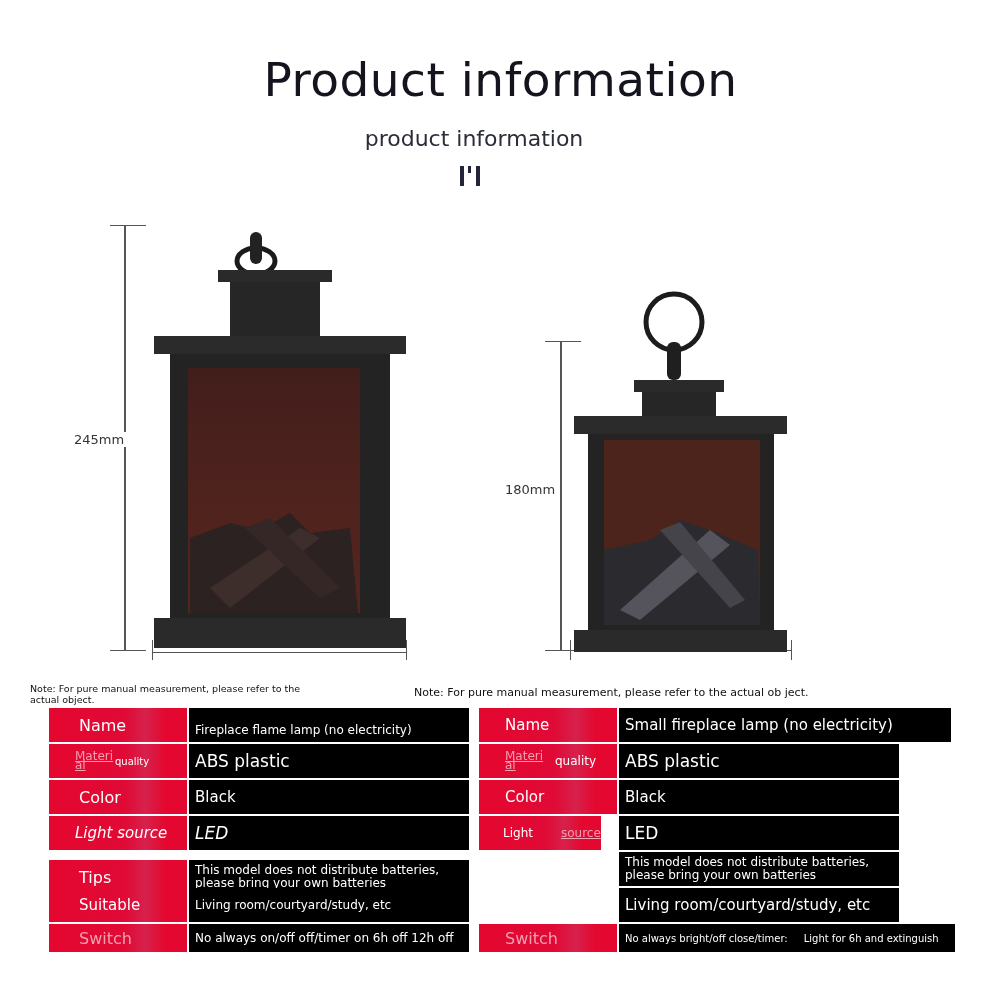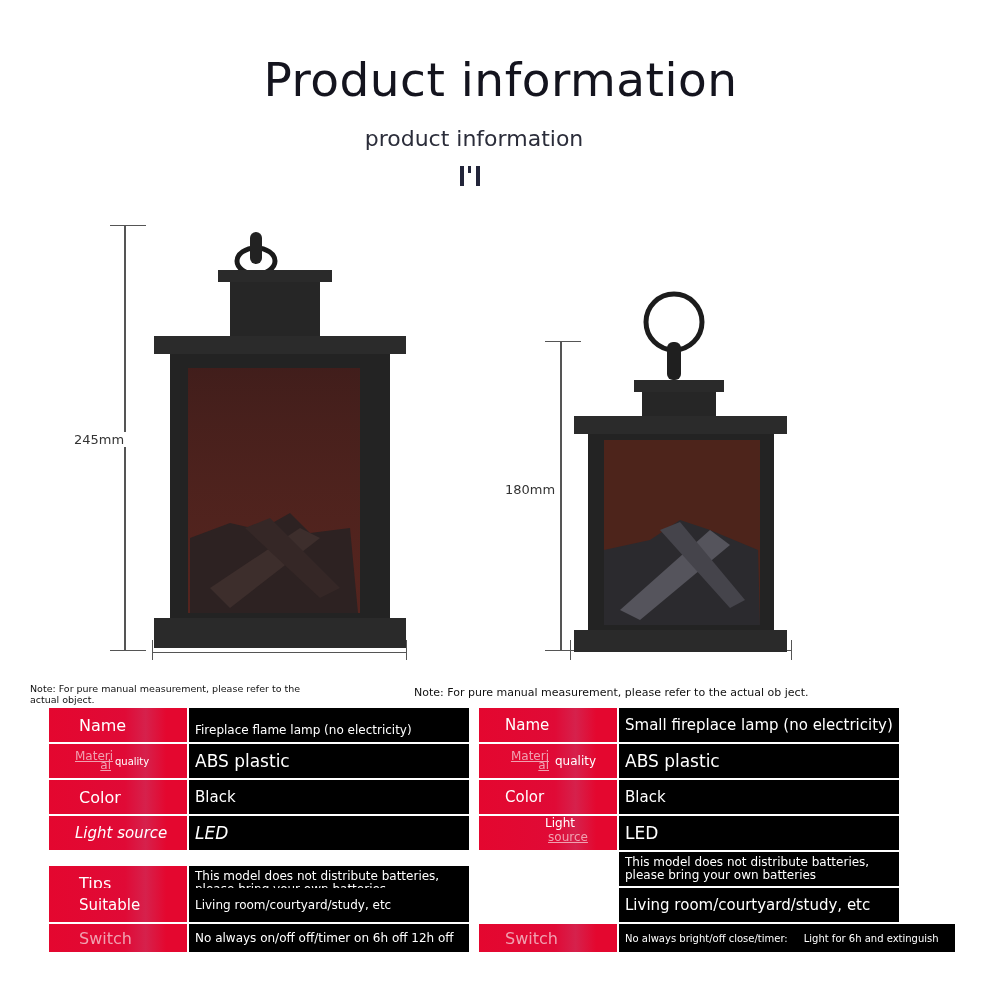--- a/index.html
+++ b/index.html
@@ -9,21 +9,21 @@
   .subtitle { left:0; width:948px; top:126px; text-align:center; font-size:22px; color:#2b2d3a; }
   .logo-mark { left:460px; top:166px; width:30px; height:22px; }
   .logo-mark span { position:absolute; background:#22253a; }
 
   .dim-line { background:#555; }
   .dim-label { font-size:13px; color:#333; }
 
   .note { font-size:9.5px; color:#111; line-height:11px; }
   .note-r { font-size:11px; color:#111; }
   .spec-row { position:absolute; left:0; height:34px; }
-  .spec-label { position:absolute; left:0; top:0; height:34px; background:linear-gradient(90deg,#e4072f 0%, #e00a36 55%, #d6214c 70%, #e4072f 85%); color:#fff; display:flex; align-items:center; box-sizing:border-box; padding-left:30px; font-size:16px;text-align:right; }
+  .spec-label { position:absolute; left:0; top:0; height:34px; background:linear-gradient(90deg,#e4072f 0%, #e00a36 55%, #d6214c 70%, #e4072f 85%); color:#fff; display:flex; align-items:center; box-sizing:border-box; padding-left:30px; font-size:16px; }
   .spec-value { position:absolute; top:0; height:34px; background:#000; color:#fff; display:flex; align-items:center; box-sizing:border-box; padding-left:6px; font-size:15px; line-height:13px; overflow:hidden; white-space:nowrap; }
   .spec-value.small { font-size:12px; white-space:normal; }
   .faded { color:#f0a0b0; }
   .tiny { font-size:12px;text-decoration:underline; }
 </style>
 </head>
 <body>
 
 <div class="abs title">Product information</div>
 <div class="abs subtitle">product information</div>
@@ -114,54 +114,54 @@
     <div class="spec-value" style="left:140px;width:280px;font-size:17px;">ABS plastic</div>
   </div>
   <div class="spec-row" style="top:72px;width:420px;">
     <div class="spec-label" style="width:138px;">Color</div>
     <div class="spec-value" style="left:140px;width:280px;">Black</div>
   </div>
   <div class="spec-row" style="top:108px;width:420px;font-style:italic;">
     <div class="spec-label" style="width:138px;font-size:15px;padding-left:26px;">Light source</div>
     <div class="spec-value" style="left:140px;width:280px;font-size:17px;">LED</div>
   </div>
-  <div class="spec-row" style="top:158px;width:420px;">
+  <div class="spec-row" style="top:152px;width:420px;">
     <div class="spec-label" style="width:138px;">Tips</div>
     <div class="spec-value small" style="left:140px;width:280px;">This model does not distribute batteries, please bring your own batteries</div>
   </div>
   <div class="spec-row" style="top:180px;width:420px;">
     <div class="spec-label" style="width:138px;font-size:15px;">Suitable</div>
     <div class="spec-value small" style="left:140px;width:280px;">Living room/courtyard/study, etc</div>
   </div>
   <div class="spec-row" style="top:216px;width:420px;height:28px;">
     <div class="spec-label faded" style="width:138px;height:28px;">Switch</div>
     <div class="spec-value" style="left:140px;width:280px;height:28px;font-size:12px;">No always on/off off/timer on 6h off 12h off</div>
   </div>
 </div>
 
 <div class="abs" style="left:479px;top:708px;width:420px;height:245px;">
   <div class="spec-row" style="top:0;width:420px;">
     <div class="spec-label" style="width:138px;font-size:15px;padding-left:26px;">Name</div>
-    <div class="spec-value" style="left:140px;width:280px;">Small fireplace lamp (no electricity)</div>
+    <div class="spec-value" style="left:140px;width:332px;">Small fireplace lamp (no electricity)</div>
   </div>
   <div class="spec-row" style="top:36px;width:420px;">
     <div class="spec-label" style="width:138px;padding-left:26px;">
       <span class="faded tiny" style="width:44px;display:inline-block;line-height:9px;">Materi al</span>
       <span style="font-size:12px;margin-left:6px;">quality</span>
     </div>
     <div class="spec-value" style="left:140px;width:280px;font-size:17px;">ABS plastic</div>
   </div>
   <div class="spec-row" style="top:72px;width:420px;">
     <div class="spec-label" style="width:138px;font-size:15px;padding-left:26px;">Color</div>
     <div class="spec-value" style="left:140px;width:280px;">Black</div>
   </div>
   <div class="spec-row" style="top:108px;width:420px;">
-    <div class="spec-label" style="width:138px;padding-left:24px;flex-direction:column;">
+    <div class="spec-label" style="width:122px;padding-left:24px;">
       <span style="font-size:12px;">Light</span>
-      <span class="faded tiny" style="margin-left:16px;">source</span>
+      <span class="faded tiny" style="margin-left:28px;">source</span>
     </div>
     <div class="spec-value" style="left:140px;width:280px;font-size:17px;">LED</div>
   </div>
   <div class="spec-row" style="top:144px;width:420px;">
     <div class="spec-value small" style="left:140px;width:280px;">This model does not distribute batteries, please bring your own batteries</div>
   </div>
   <div class="spec-row" style="top:180px;width:420px;">
     <div class="spec-value" style="left:140px;width:280px;">Living room/courtyard/study, etc</div>
   </div>
   <div class="spec-row" style="top:216px;width:420px;height:28px;">

